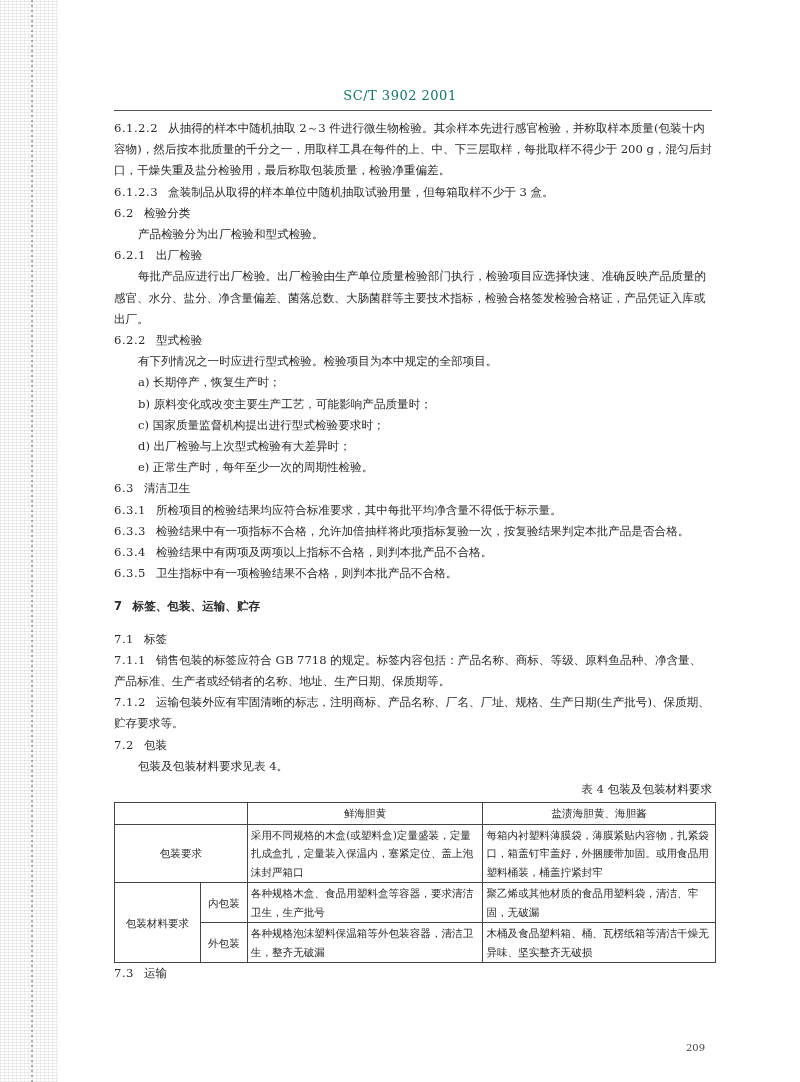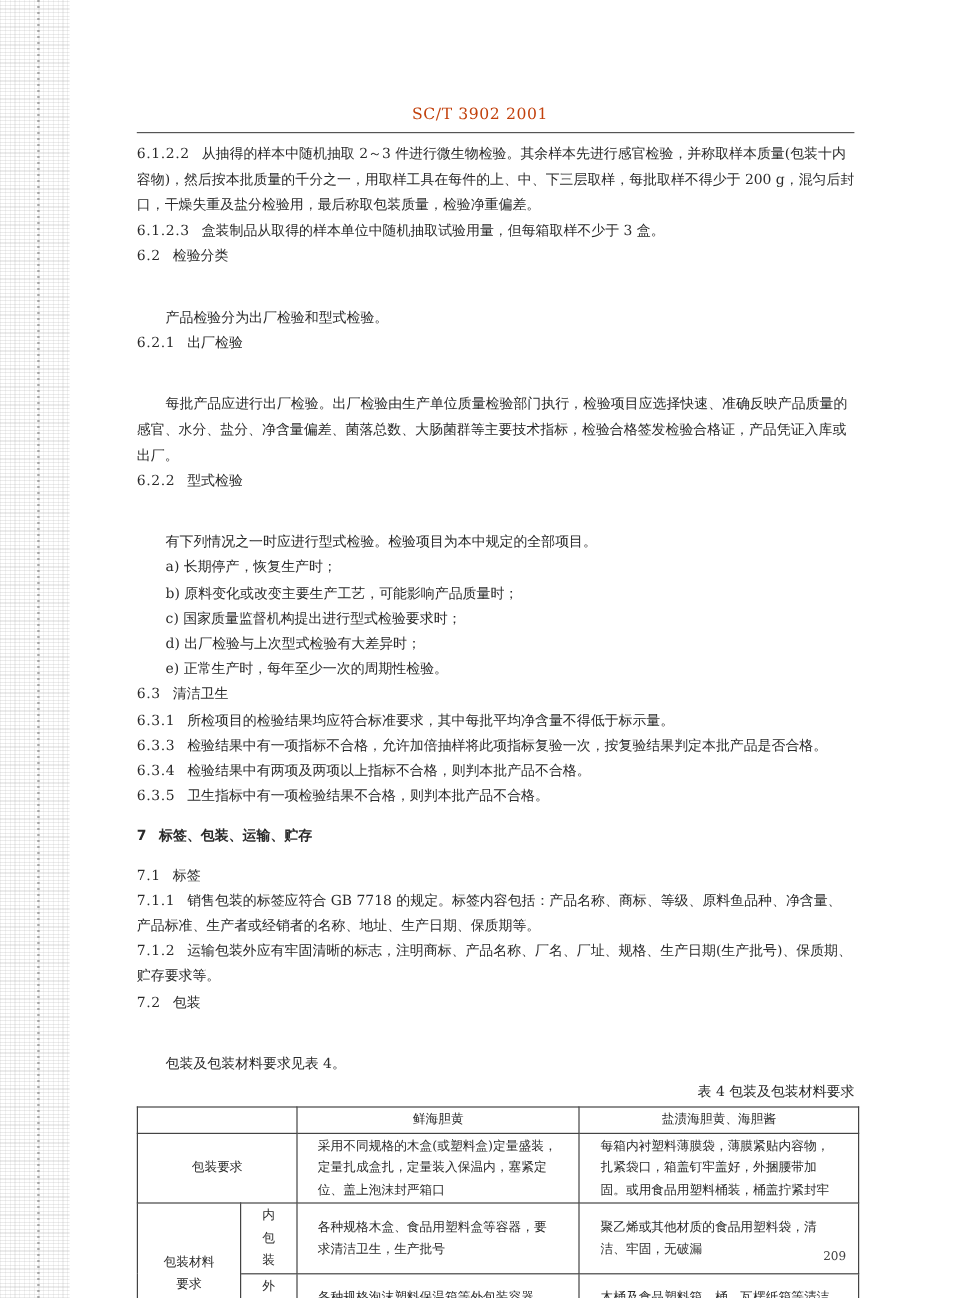--- a/index.html
+++ b/index.html
@@ -6,31 +6,31 @@
   body{width:800px;height:1082px;background:#fff;position:relative;overflow:hidden;
        font-family:"DejaVu Serif","Liberation Serif",serif;color:#2a2a2a;}
   .noise{position:absolute;left:0;top:0;width:58px;height:1082px;
     background:
       repeating-linear-gradient(0deg,rgba(120,120,120,.18) 0 1px,transparent 1px 3px),
       repeating-linear-gradient(90deg,rgba(140,140,140,.15) 0 1px,transparent 1px 4px);
     opacity:.8;}
   .noise::after{content:"";position:absolute;left:31px;top:0;width:2px;height:100%;
     background:repeating-linear-gradient(0deg,#555 0 2px,transparent 2px 5px);opacity:.6;}
   .header{position:absolute;left:0;right:0;top:88px;text-align:center;font-size:13px;
-    letter-spacing:.5px;color:#c2410c;}
+    letter-spacing:.5px;color:#0f766e;}
   .rule{position:absolute;left:114px;right:88px;top:110px;border-top:1.5px solid #555;}
   .page{position:absolute;left:114px;top:118px;width:598px;font-size:11.6px;line-height:21.2px;}
   .p{margin:0;white-space:normal;}
-  .ind{text-indent:24px;margin-top:30px;}
+  .ind{text-indent:24px;}
   .sub{padding-left:24px;}
   .num{display:inline-block;margin-right:10px;letter-spacing:.5px;}
   .h7{margin:12px 0 11px 0;font-weight:bold;font-family:"DejaVu Sans","Liberation Sans",sans-serif;font-size:11.6px;}
   .cap{text-align:right;margin:2px 0 2px 0;}
   table{border-collapse:collapse;width:602px;font-size:10.6px;line-height:18.5px;}
-  td{border:1px solid #444;padding:1px 17px;vertical-align:middle;}
+  td{border:1px solid #444;padding:1px 3px;vertical-align:middle;}
   td.c{text-align:center;}
   .pg{position:absolute;left:686px;top:1042px;font-size:10px;color:#444;}
 </style>
 </head>
 <body>
 
 <div class="noise"></div>
 
 <div class="header">SC/T 3902  2001</div>
 <div class="rule"></div>

